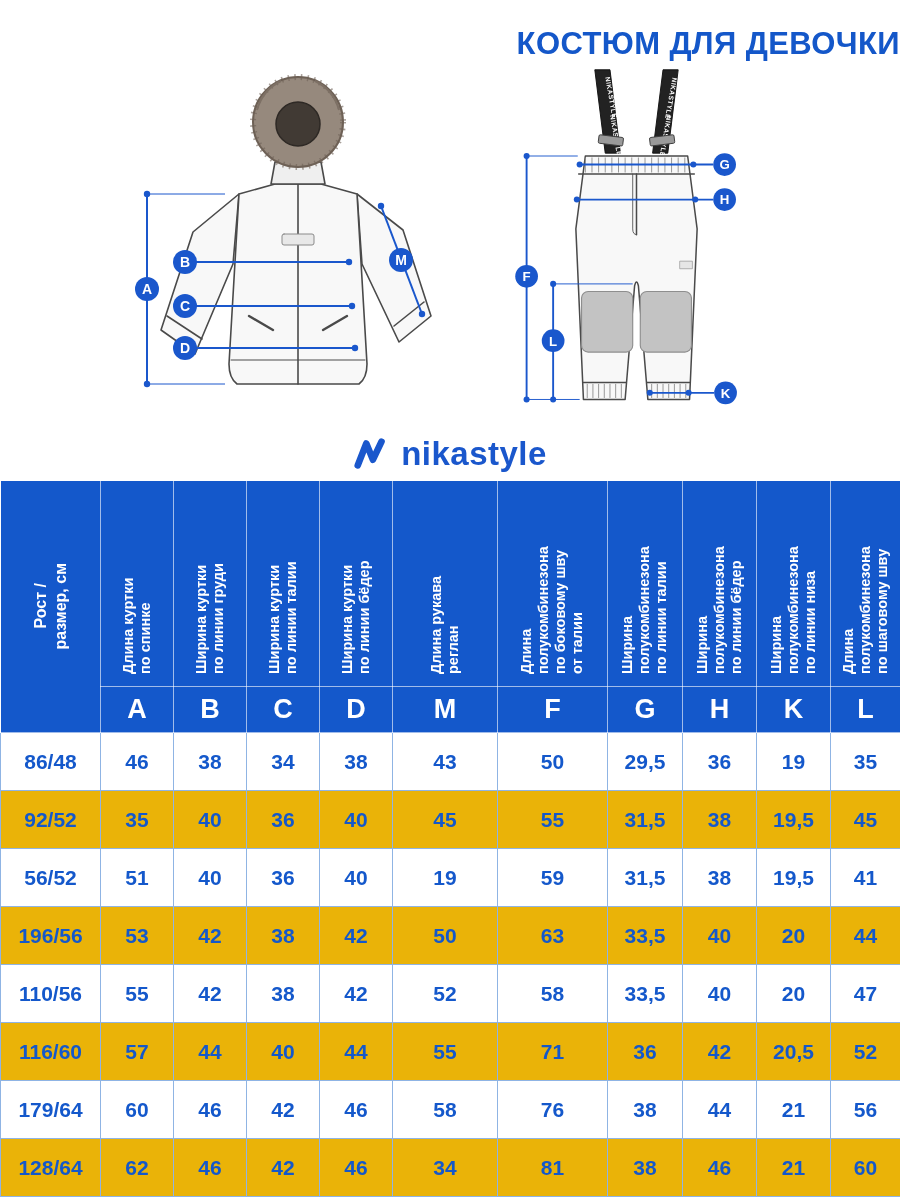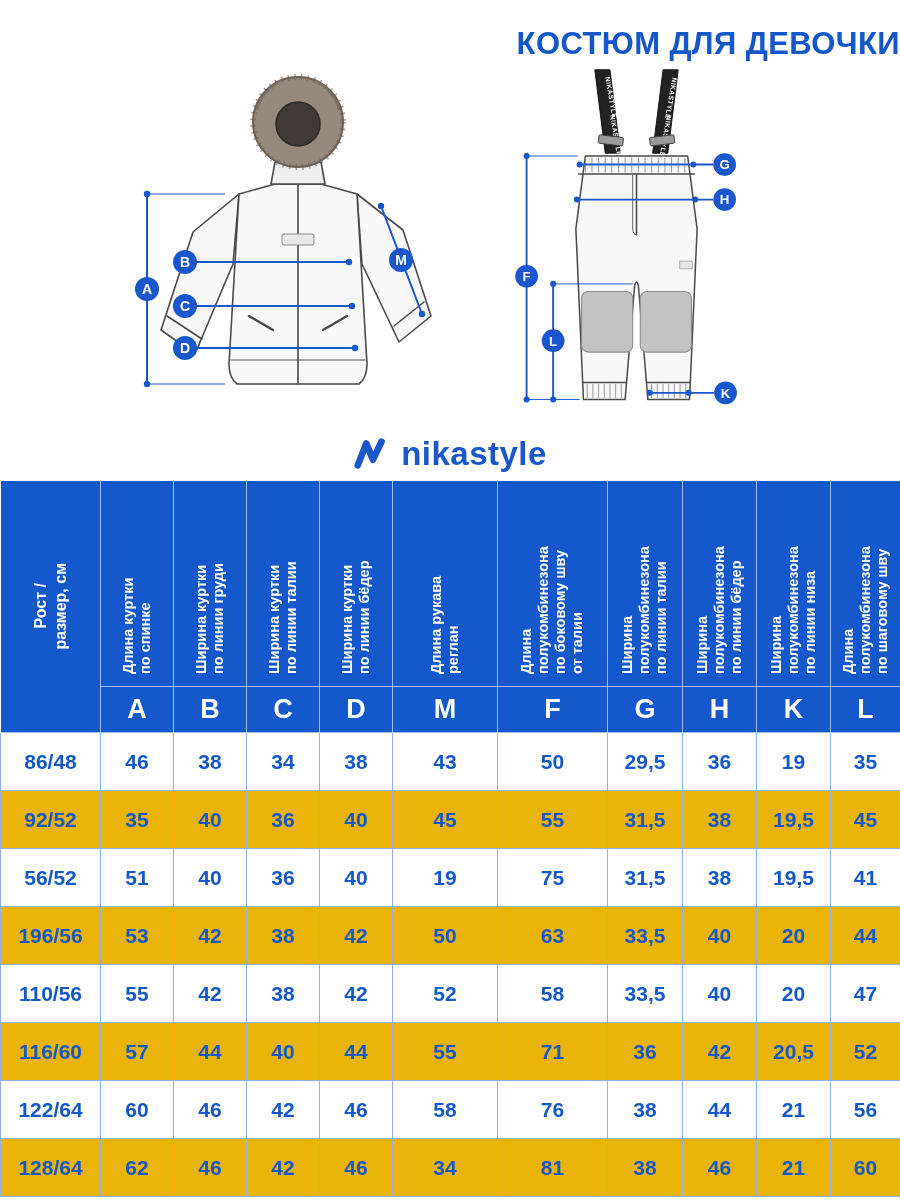--- a/index.html
+++ b/index.html
@@ -300,21 +300,21 @@
         <td>19,5</td>
         <td>45</td>
       </tr>
       <tr>
         <td>56/52</td>
         <td>51</td>
         <td>40</td>
         <td>36</td>
         <td>40</td>
         <td>19</td>
-        <td>75</td>
+        <td>59</td>
         <td>31,5</td>
         <td>38</td>
         <td>19,5</td>
         <td>41</td>
       </tr>
       <tr class="alt">
         <td>196/56</td>
         <td>53</td>
         <td>42</td>
         <td>38</td>
@@ -346,21 +346,21 @@
         <td>40</td>
         <td>44</td>
         <td>55</td>
         <td>71</td>
         <td>36</td>
         <td>42</td>
         <td>20,5</td>
         <td>52</td>
       </tr>
       <tr>
-        <td>122/64</td>
+        <td>179/64</td>
         <td>60</td>
         <td>46</td>
         <td>42</td>
         <td>46</td>
         <td>58</td>
         <td>76</td>
         <td>38</td>
         <td>44</td>
         <td>21</td>
         <td>56</td>

